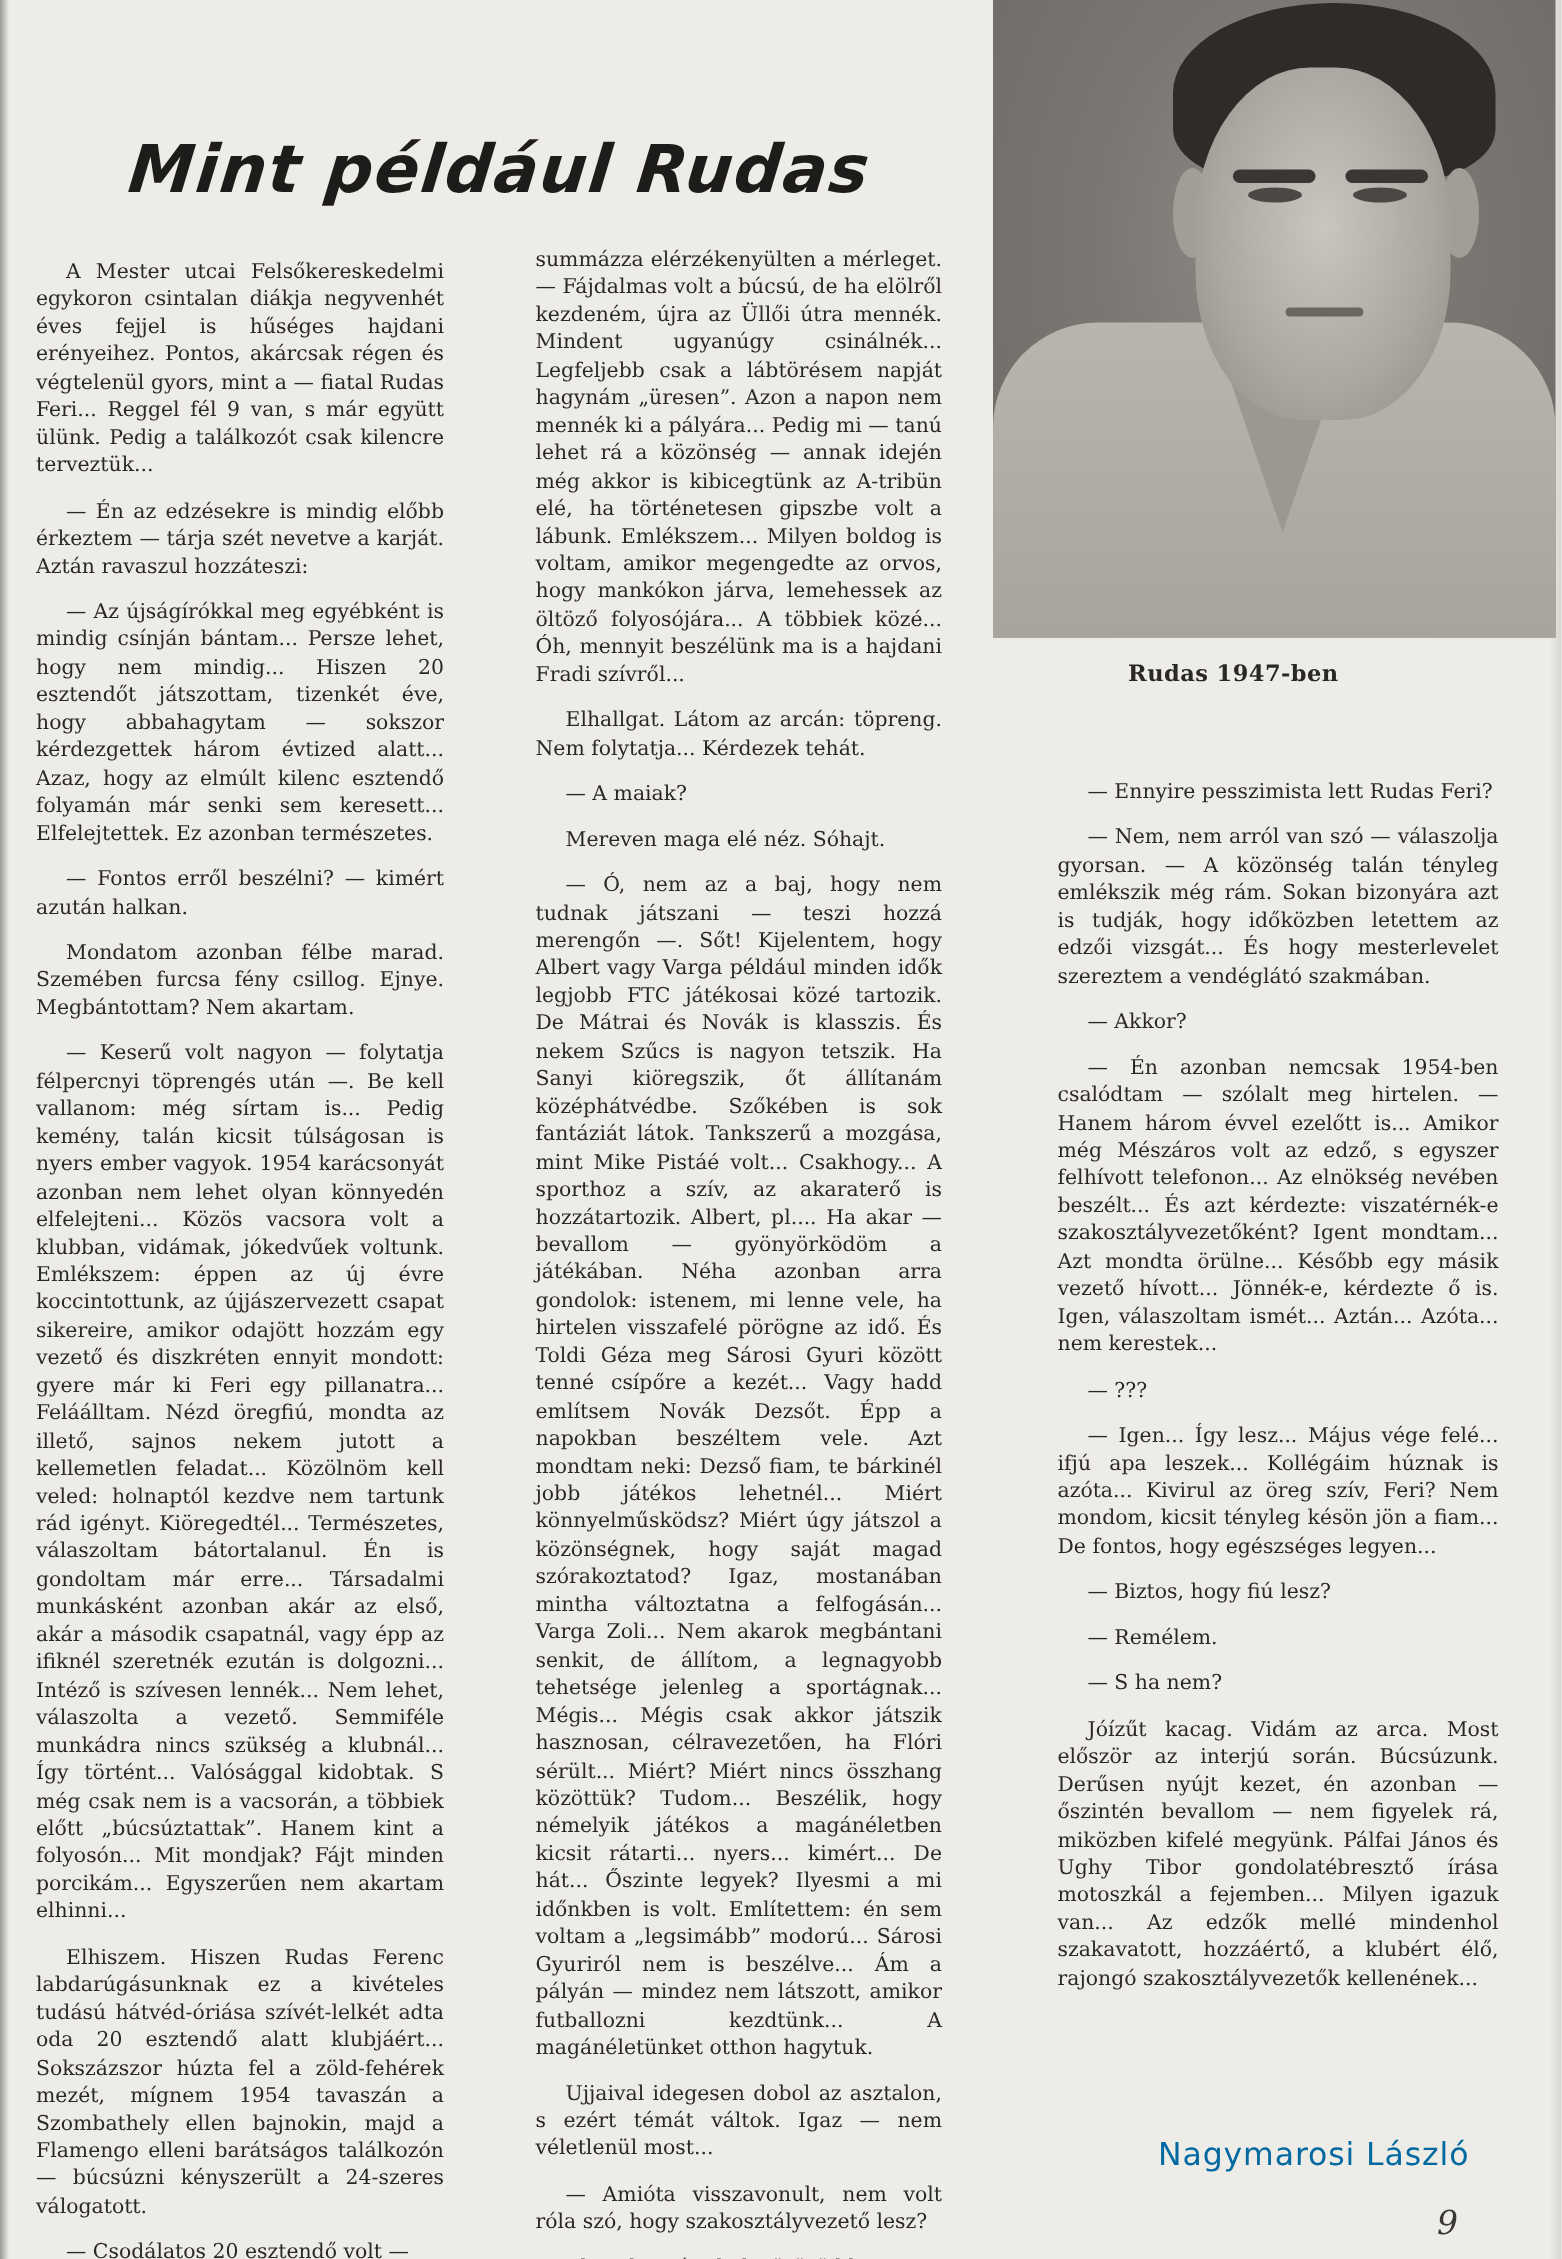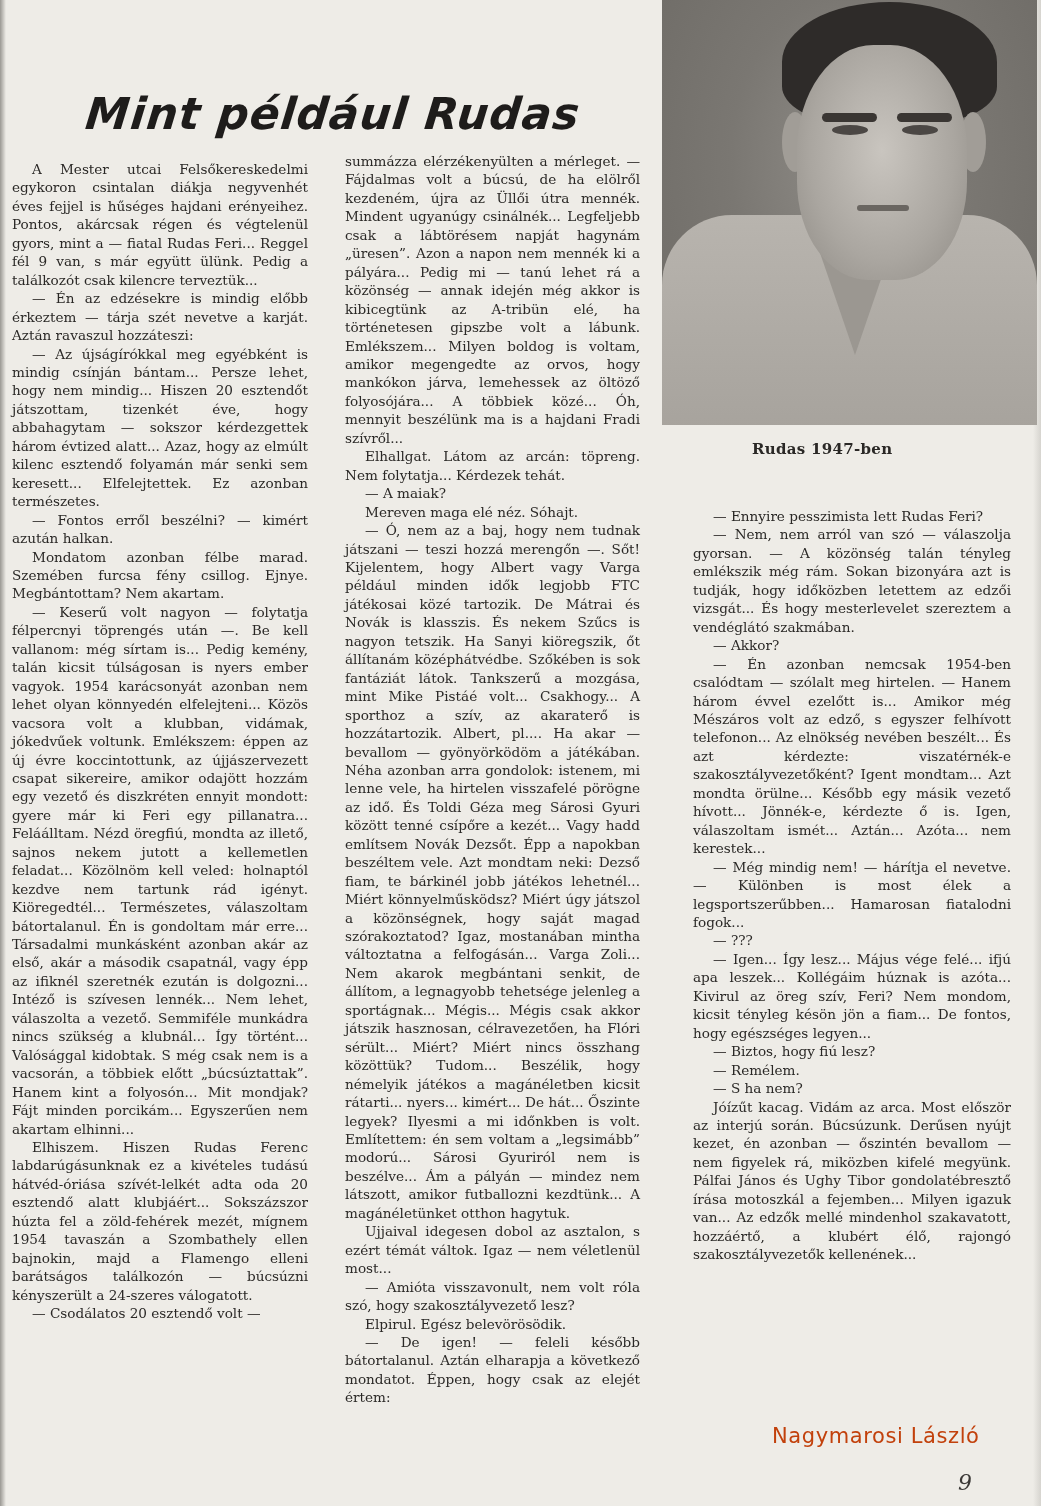--- a/index.html
+++ b/index.html
@@ -28,21 +28,21 @@
     white-space: nowrap;
   }
   .col {
     position: absolute; top: 160px;
     font-size: 13.6px; line-height: 18.45px;
     text-align: justify;
   }
   .col1 { left: 12px; width: 296px; }
   .col2 { left: 345px; width: 295px; top: 152px; }
   .col3 { left: 693px; width: 318px; top: 507px; }
-  .col p { margin: 0; text-indent: 20px; }
+  .col p { margin: 12px; text-indent: 20px; }
   .col p.noind { text-indent: 0; }
   .col .i { }
   .photo {
     position: absolute; left: 662px; top: 0; width: 375px; height: 425px;
     background: radial-gradient(ellipse at 50% 38%, #8e8b86 0%, #7a7772 45%, #6d6a65 100%);
     overflow: hidden;
   }
   .photo .hair {
     position: absolute; left: 120px; top: 2px; width: 215px; height: 120px;
     background: #2e2b29; border-radius: 50% 50% 30% 30%;
@@ -82,21 +82,21 @@
     border-top: 140px solid #9b9791;
   }
   .caption {
     position: absolute; left: 752px; top: 440px;
     font-size: 15px; font-weight: bold; letter-spacing: 0.3px;
     white-space: nowrap;
   }
   .author {
     position: absolute; left: 772px; top: 1424px;
     font-family: "DejaVu Sans", sans-serif;
-    font-size: 21px; letter-spacing: 0.6px; color: #c2410c;
+    font-size: 21px; letter-spacing: 0.6px; color: #0369a1;
     white-space: nowrap;
   }
   .page-number {
     position: absolute; left: 958px; top: 1470px;
     font-size: 22px; font-style: italic; color: #3a3836;
   }
 </style>
 </head>
 <body>
 
@@ -142,21 +142,20 @@
     <div class="eye r"></div>
     <div class="mouth"></div>
   </div>
   <div class="caption">Rudas 1947-ben</div>
 
   <div class="col col3">
     <p class="i">— Ennyire pesszimista lett Rudas Feri?</p>
     <p class="i">— Nem, nem arról van szó — válaszolja gyorsan. — A közönség talán tényleg emlékszik még rám. Sokan bizonyára azt is tudják, hogy időközben letettem az edzői vizsgát... És hogy mesterlevelet szereztem a vendéglátó szakmában.</p>
     <p class="i">— Akkor?</p>
     <p class="i">— Én azonban nemcsak 1954-ben csalódtam — szólalt meg hirtelen. — Hanem három évvel ezelőtt is... Amikor még Mészáros volt az edző, s egyszer felhívott telefonon... Az elnökség nevében beszélt... És azt kérdezte: viszatérnék-e szakosztályvezetőként? Igent mondtam... Azt mondta örülne... Később egy másik vezető hívott... Jönnék-e, kérdezte ő is. Igen, válaszoltam ismét... Aztán... Azóta... nem kerestek...</p>
-    <p class="i">— Még mindig nem! — hárítja el nevetve. — Különben is most élek a legsportszerűbben... Hamarosan fiatalodni fogok...</p>
     <p class="i">— ???</p>
     <p class="i">— Igen... Így lesz... Május vége felé... ifjú apa leszek... Kollégáim húznak is azóta... Kivirul az öreg szív, Feri? Nem mondom, kicsit tényleg késön jön a fiam... De fontos, hogy egészséges legyen...</p>
     <p class="i">— Biztos, hogy fiú lesz?</p>
     <p class="i">— Remélem.</p>
     <p class="i">— S ha nem?</p>
     <p>Jóízűt kacag. Vidám az arca. Most először az interjú során. Búcsúzunk. Derűsen nyújt kezet, én azonban — őszintén bevallom — nem figyelek rá, miközben kifelé megyünk. Pálfai János és Ughy Tibor gondolatébresztő írása motoszkál a fejemben... Milyen igazuk van... Az edzők mellé mindenhol szakavatott, hozzáértő, a klubért élő, rajongó szakosztályvezetők kellenének...</p>
   </div>
 
   <div class="author">Nagymarosi László</div>
   <div class="page-number">9</div>

